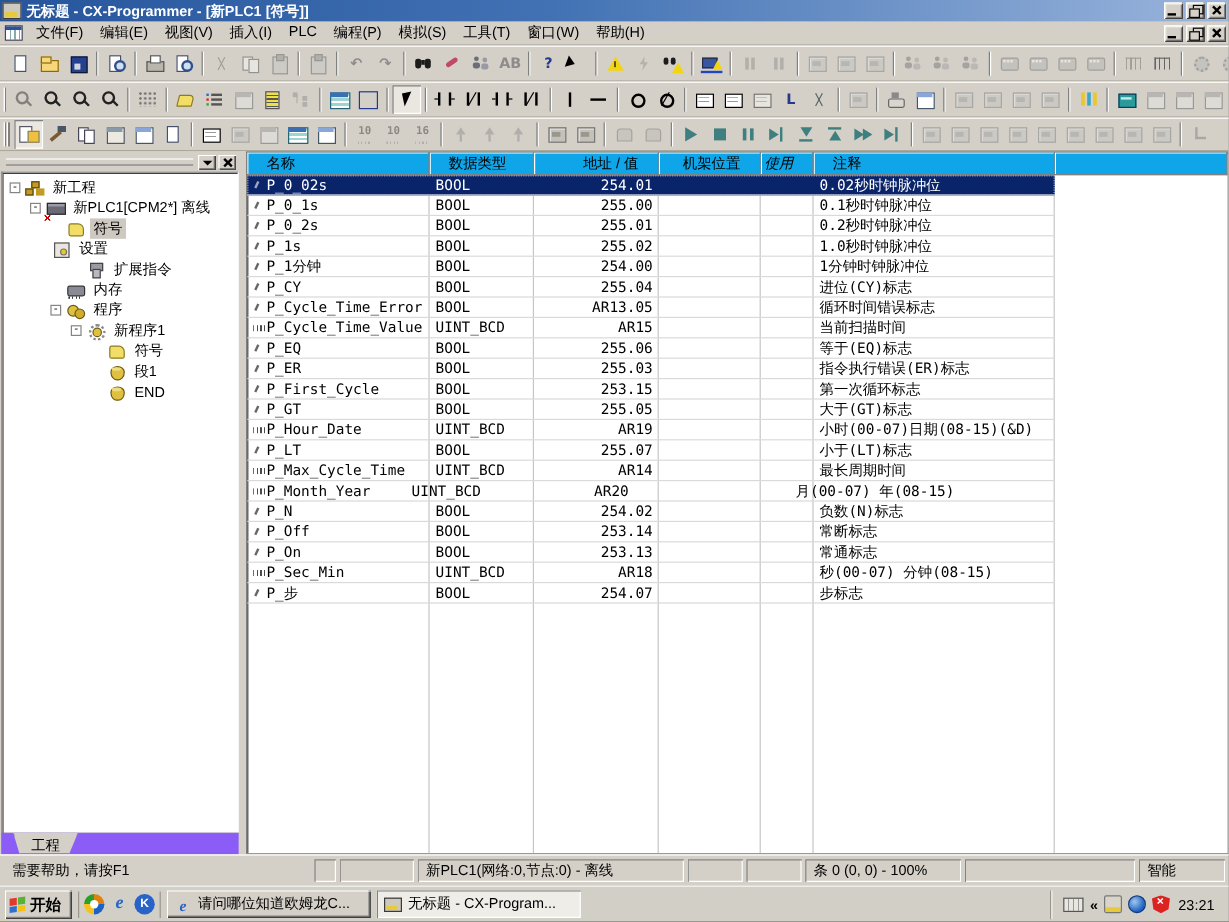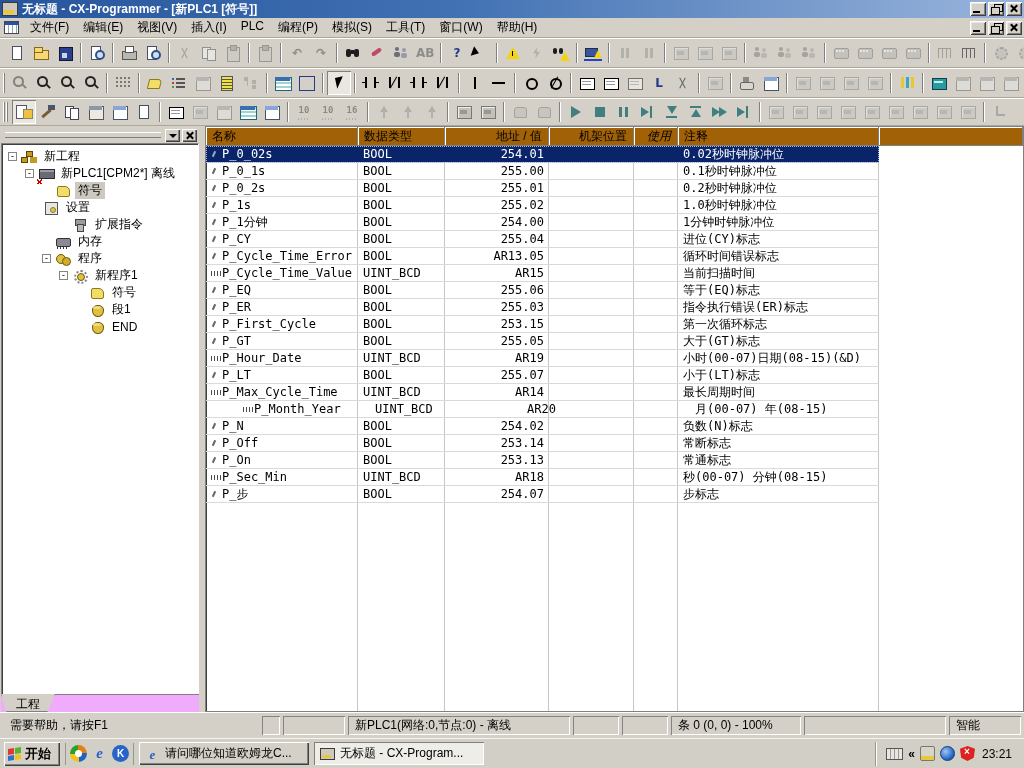--- a/index.html
+++ b/index.html
@@ -163,30 +163,30 @@
   .ti-exp::before{left:3px;top:1px;width:9px;height:5px;background:#9a9aa4;border:1px solid #444;}
   .ti-exp::after{left:5px;top:6px;width:5px;height:6px;background:#b8b8c0;border:1px solid #444;}
   .ti-mem::before{left:1px;top:3px;width:13px;height:7px;background:#8a8a94;border:1px solid #333;border-radius:2px;}
   .ti-mem::after{left:2px;bottom:0;width:11px;height:2px;background:repeating-linear-gradient(90deg,#333 0 1px,transparent 1px 3px);}
   .ti-programs::before{left:1px;top:2px;width:8px;height:8px;background:#e0c040;border:1px solid #6a5a10;border-radius:50%;}
   .ti-programs::after{left:7px;top:5px;width:7px;height:7px;background:#cfae2e;border:1px solid #6a5a10;border-radius:50%;}
   .ti-program::before{left:2px;top:1px;width:10px;height:10px;border:2px dotted #888;border-radius:50%;}
   .ti-program::after{left:5px;top:4px;width:6px;height:6px;background:#e0c040;border:1px solid #6a5a10;border-radius:50%;}
   .ti-section::before{left:3px;top:2px;width:10px;height:10px;background:#e0c040;border:1px solid #6a5a10;border-radius:50% 50% 45% 45%/40% 40% 55% 55%;}
   .ti-section::after{left:4px;top:3px;width:8px;height:3px;background:#f0dc80;border-radius:50%;}
-  .treetabs{height:18px;background:#f0abfc;border-top:1px solid #808080;display:flex;align-items:stretch;}
+  .treetabs{height:18px;background:#8b5cf6;border-top:1px solid #808080;display:flex;align-items:stretch;padding-left:10px;}
   .treetab{padding:1px 14px 0;background:#d4d0c8;border:1px solid #808080;border-top:1px solid #d4d0c8;margin-top:-1px;
     clip-path:polygon(0 0,100% 0,86% 100%,10% 100%);font-size:12px;}
   .splitter{width:6px;background:#d4d0c8;}
   
   .gridpane{flex:1;background:#fff;border:1px solid #808080;box-shadow:inset 1px 1px 0 #404040;
     display:flex;flex-direction:column;overflow:hidden;font-family:"DejaVu Sans Mono","Liberation Mono",monospace;}
   .ghead{display:flex;height:19px;flex:0 0 auto;font-family:"Liberation Sans","DejaVu Sans",sans-serif;}
-  .hcell{background:#a16207;border-right:1px solid #808080;border-bottom:1px solid #808080;
-    box-shadow:inset 1px 1px 0 #fff;padding:0 6px;display:flex;align-items:center;flex:0 0 auto;white-space:nowrap;overflow:hidden;}
+  .hcell{background:#0ea5e9;border-right:1px solid #808080;border-bottom:1px solid #808080;
+    box-shadow:inset 1px 1px 0 #fff;padding:0 16px;display:flex;align-items:center;flex:0 0 auto;white-space:nowrap;overflow:hidden;}
   .hcell.r{justify-content:flex-end;}
   .hcell.fill{flex:1;}
   .gbody{flex:1;position:relative;overflow:hidden;}
   .vline{position:absolute;top:0;bottom:0;width:1px;background:#c6c6c6;}
   .trow{display:flex;height:17px;border-bottom:1px solid #dadada;position:relative;width:673px;}
   .tcell{padding:0 5px;display:flex;align-items:center;white-space:nowrap;overflow:hidden;flex:0 0 auto;}
   .tcell.r{justify-content:flex-end;}
   .trow.selected{background:#0a246a;color:#fff;outline:1px dotted #aab4d8;outline-offset:-1px;}
   .rsym{width:11px;display:inline-flex;align-items:center;flex:0 0 auto;}
   .rsym i{display:block;}
@@ -934,21 +934,21 @@
               </span>
               <span>P_Max_Cycle_Time</span>
             </div>
             <div class="tcell" style="width: 87px;">UINT_BCD</div>
             <div class="tcell r" style="width: 104px;">AR14</div>
             <div class="tcell r" style="width: 85px;"></div>
             <div class="tcell r" style="width: 44px;"></div>
             <div class="tcell" style="width: 201px;">最长周期时间</div>
           </div>
           <div class="trow">
-            <div class="tcell" style="width: 132px; margin-left: 32px;">
+            <div class="tcell" style="width: 132px;">
               <span class="rsym rsym-word">
                 <i></i>
               </span>
               <span>P_Month_Year</span>
             </div>
             <div class="tcell" style="width: 87px;">UINT_BCD</div>
             <div class="tcell r" style="width: 104px;">AR20</div>
             <div class="tcell r" style="width: 85px;"></div>
             <div class="tcell r" style="width: 44px;"></div>
             <div class="tcell" style="width: 201px;">月(00-07) 年(08-15)</div>

